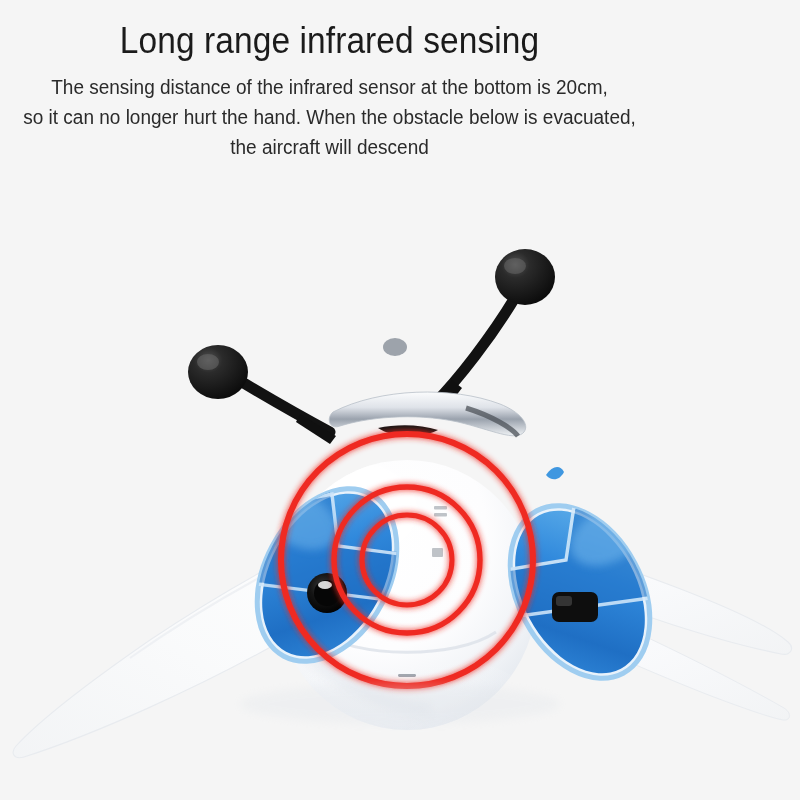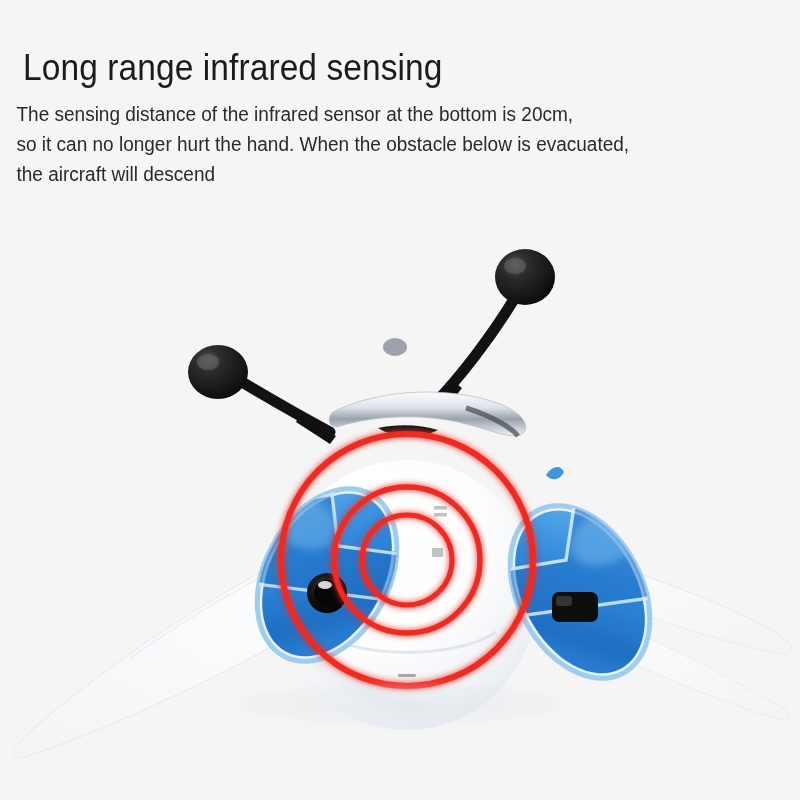--- a/index.html
+++ b/index.html
@@ -22,22 +22,22 @@
     background: #f5f5f5;
     overflow: hidden;
   }
 
   
   .text-block {
     position: absolute;
     left: 0;
     top: 0;
     width: 659px;
+    text-align: center;
     z-index: 40;
-    margin-top: 27px;
   }
 
   .headline {
     margin: 0;
     padding-top: 19px;
     font-size: 36px;
     font-weight: 400;
     line-height: 44px;
     color: #1b1b1b;
     letter-spacing: 0.1px;

